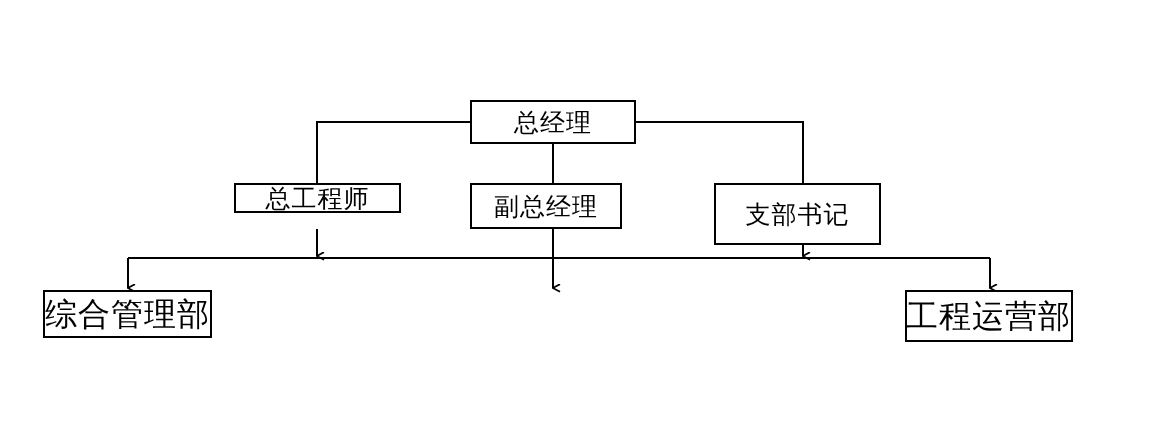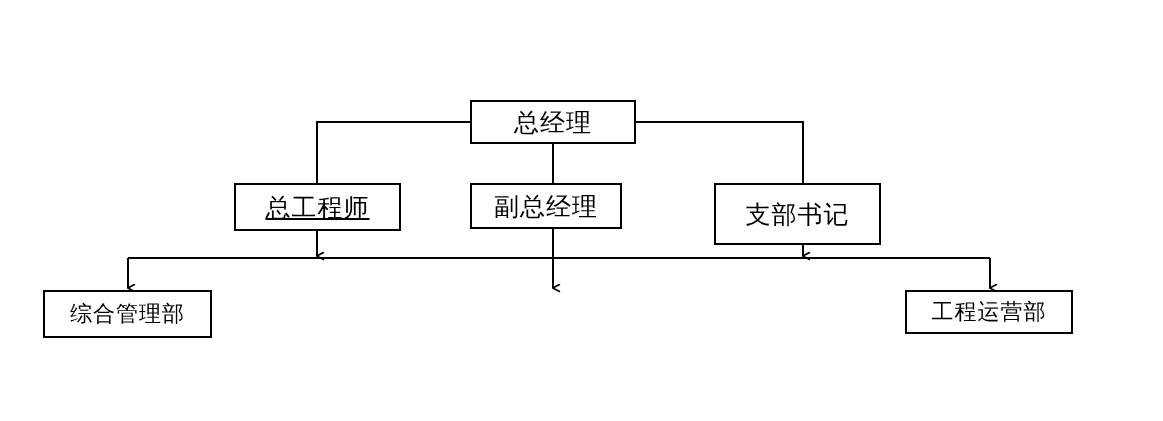--- a/index.html
+++ b/index.html
@@ -42,21 +42,21 @@
     color: #000000;
     letter-spacing: 1px;
     white-space: nowrap;
     user-select: none;
   }
   .node-box.level-1 .node-label,
   .node-box.level-2 .node-label {
     font-size: 25px;
   }
   .node-box.level-3 .node-label {
-    font-size: 22px;
+    font-size: 32px;
   }
 </style>
 </head>
 <body>
 
 <div id="chart-canvas">
 
   <svg id="chart-svg" viewBox="0 0 1163 421" xmlns="http://www.w3.org/2000/svg">
     <defs>
       <marker id="arrowhead" markerWidth="9" markerHeight="9" refX="4.2" refY="7.6" orient="auto" markerUnits="userSpaceOnUse">
@@ -84,30 +84,30 @@
       <line x1="990" y1="258" x2="990" y2="288" marker-end="url(#arrowhead)"></line>
 
       <line x1="553" y1="229" x2="553" y2="288" marker-end="url(#arrowhead)"></line>
     </g>
   </svg>
 
   <div class="node-box level-1" style="left:470px; top:100px; width:166px; height:44px;">
     <span class="node-label">总经理</span>
   </div>
 
-  <div class="node-box level-2" style="left:234px; top:183px; width:167px; height:48px;text-decoration:underline;">
+  <div class="node-box level-2" style="left:234px; top:183px; width:167px; height:30px;">
     <span class="node-label">总工程师</span>
   </div>
   <div class="node-box level-2" style="left:470px; top:183px; width:152px; height:46px;">
     <span class="node-label">副总经理</span>
   </div>
   <div class="node-box level-2" style="left:714px; top:183px; width:167px; height:62px;">
     <span class="node-label">支部书记</span>
   </div>
 
   <div class="node-box level-3" style="left:43px; top:290px; width:169px; height:48px;">
     <span class="node-label">综合管理部</span>
   </div>
-  <div class="node-box level-3" style="left:905px; top:290px; width:168px; height:44px;">
+  <div class="node-box level-3" style="left:905px; top:290px; width:168px; height:52px;justify-content:flex-end;">
     <span class="node-label">工程运营部</span>
   </div>
 
 </div>
 
 </body></html>

